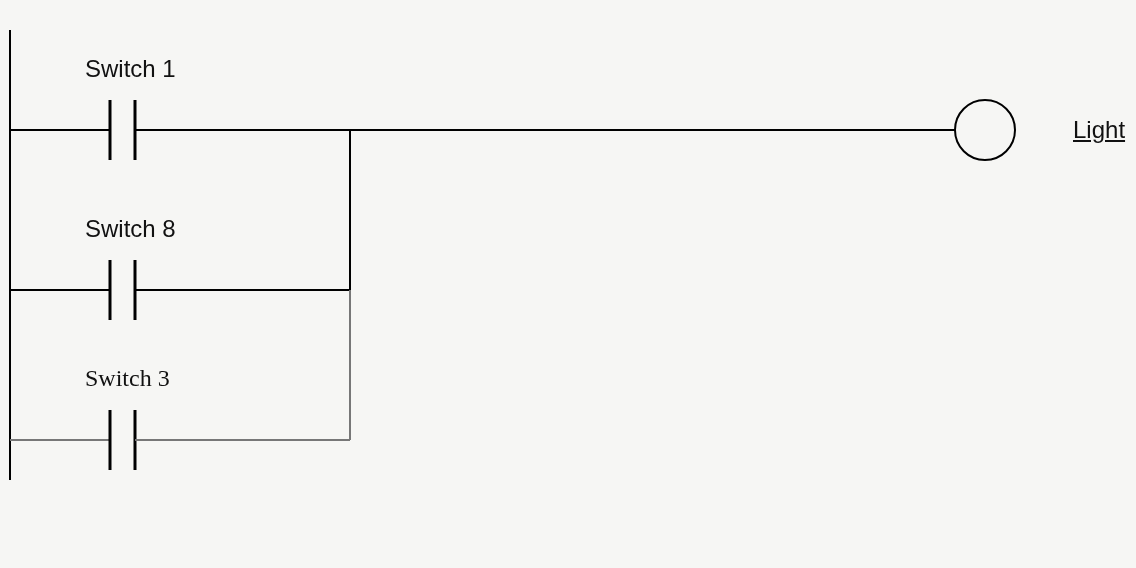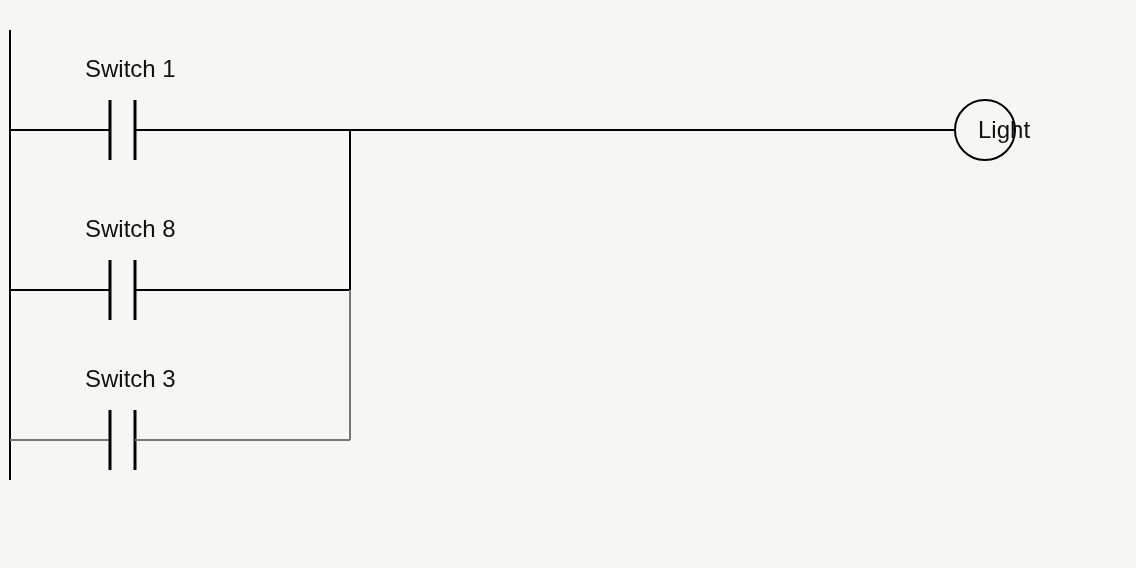--- a/index.html
+++ b/index.html
@@ -66,17 +66,17 @@
     <line x1="350" y1="130" x2="350" y2="440" stroke="#777" stroke-width="2"></line>
 
     <line x1="350" y1="130" x2="350" y2="290" stroke="#000" stroke-width="2"></line>
 
   </svg>
 
   <div class="label" style="left:85px; top:55px;">Switch 1</div>
 
   <div class="label" style="left:85px; top:215px;">Switch 8</div>
 
-  <div class="label" style="left:85px; top:365px;">Switch 3</div>
+  <div class="label" style="left:85px; top:365px;font-family:Liberation Serif, serif;">Switch 3</div>
 
-  <div class="label" style="left:978px; top:116px;">Light</div>
+  <div class="label" style="left:1073px; top:116px;text-decoration:underline;">Light</div>
 
 </div>
 
 </body></html>

